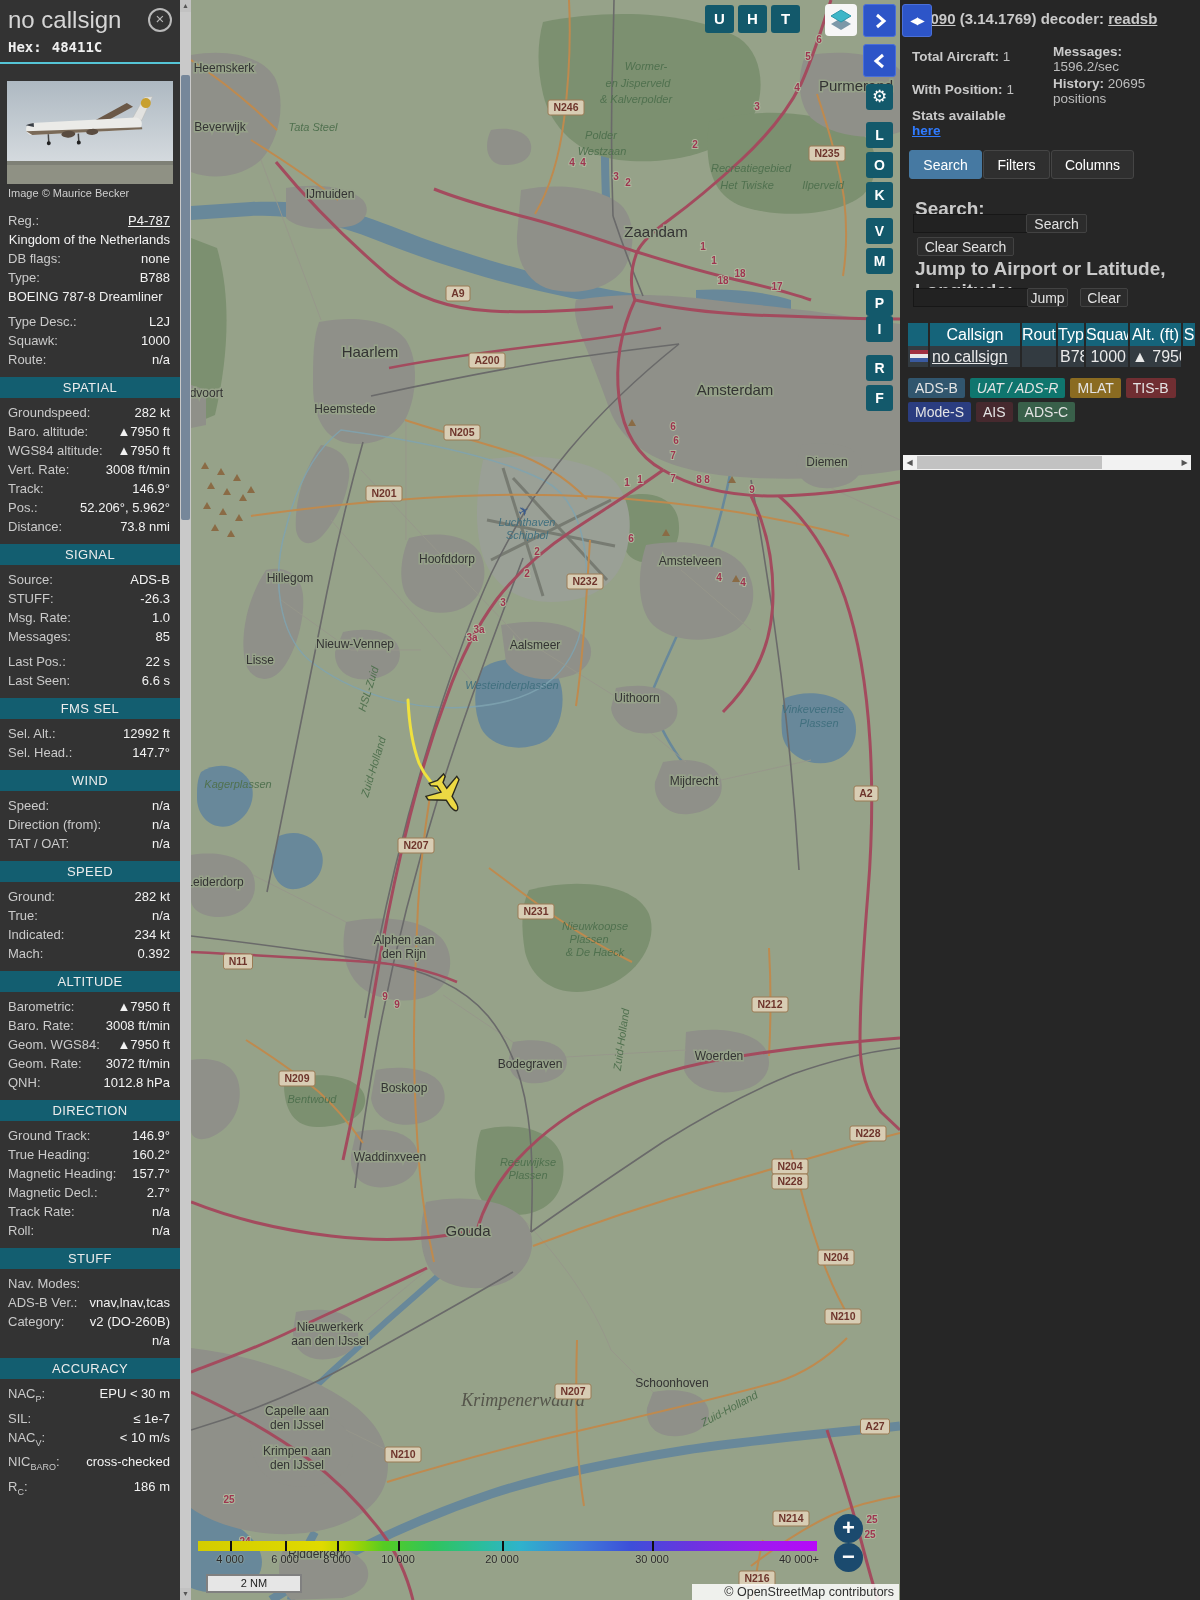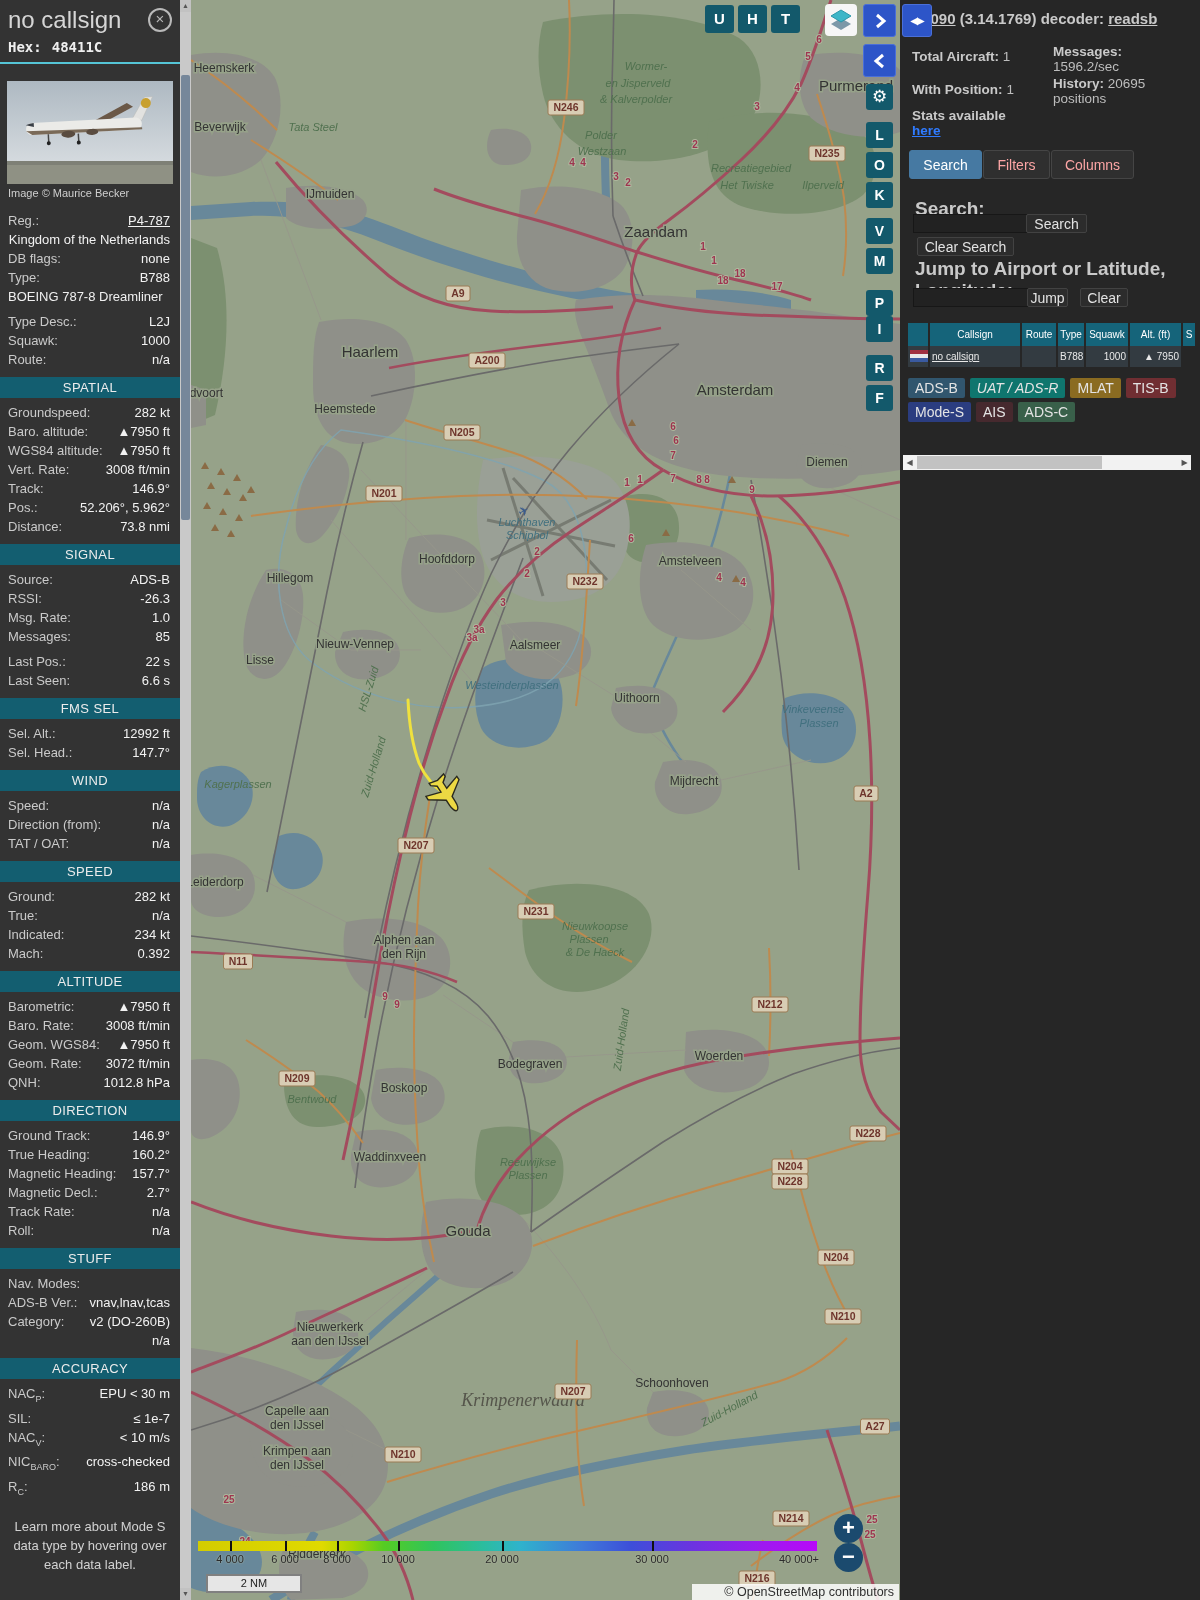--- a/index.html
+++ b/index.html
@@ -65,30 +65,30 @@
           color:#2f2f2f;font-size:12.5px;text-align:right;padding-right:5px;line-height:16px;}
   
   #rpanel{position:absolute;left:900px;top:0;width:300px;height:1600px;background:#262626;color:#c9c9c9;}
   #rp-head{position:absolute;left:3px;top:10px;font-size:15px;font-weight:bold;color:#c9c9c9;white-space:nowrap;}
   #rp-head .lnk{text-decoration:underline;cursor:pointer;}
   #rp-toggle{position:absolute;left:2px;top:4px;width:28px;height:31px;background:#2d55c8;border:1px solid #4a6fd8;
              border-radius:3px;color:#fff;font-size:10px;text-align:center;line-height:31px;cursor:pointer;letter-spacing:-1px;}
   .stat{position:absolute;font-size:13.5px;color:#bdbdbd;}
   .stat b{color:#c9c9c9;}
   #rp-here{color:#2f7bff;text-decoration:underline;cursor:pointer;font-weight:bold;}
-  .tab{position:absolute;top:150px;height:29px;font-size:14px;color:#fca5a5;background:#2f2f2f;
+  .tab{position:absolute;top:150px;height:29px;font-size:14px;color:#ffffff;background:#2f2f2f;
        border:1px solid #454545;border-radius:3px;text-align:center;line-height:29px;cursor:pointer;box-sizing:border-box;}
   .tab.active{background:#4679a2;color:#fff;border-color:#4679a2;}
   .rp-lab{position:absolute;font-size:19px;font-weight:bold;color:#c9c9c9;}
   .rp-input{position:absolute;width:108px;height:17px;background:#222;border:1px solid #171717;color:#ddd;
             font-size:12px;padding:0 3px;}
   .rp-btn{position:absolute;background:#2c2c2c;border:1px solid #424242;color:#e2e2e2;font-size:14px;
           border-radius:2px;cursor:pointer;padding:0;}
   #rp-table{position:absolute;left:8px;top:323px;}
-  .th,.td{display:inline-block;vertical-align:top;margin-right:2px;font-size:10px;overflow:hidden;white-space:nowrap;box-sizing:border-box;}
+  .th,.td{display:inline-block;vertical-align:top;margin-right:2px;font-size:16px;overflow:hidden;white-space:nowrap;box-sizing:border-box;}
   .th{background:#15647a;color:#fff;height:23px;line-height:23px;text-align:center;}
   .td{background:#333b41;color:#e9e9e9;height:21px;line-height:21px;padding:0 2px;}
   .td.rt{text-align:right;} .td.lt{text-align:left;}
   #row-callsign{text-decoration:underline;cursor:pointer;}
   .flagbox{display:inline-block;width:18px;height:12px;margin-top:4px;}
   .flagbox div{height:4px;}
   .typerow{position:absolute;left:8px;}
   .tbadge{display:inline-block;margin-right:5px;margin-bottom:5px;padding:2px 7px;font-size:14px;color:#e4e4e4;
           border-radius:2px;cursor:pointer;}
   #hscroll{position:absolute;left:3px;top:455px;width:288px;height:15px;background:#f2f2f2;}
@@ -193,21 +193,21 @@
       <div class="row">
         <span class="lab">Distance:</span>
         <span class="val">73.8 nmi</span>
       </div>
       <div class="sec-h">SIGNAL</div>
       <div class="row">
         <span class="lab">Source:</span>
         <span class="val">ADS-B</span>
       </div>
       <div class="row">
-        <span class="lab">RSSI:</span>
+        <span class="lab">STUFF:</span>
         <span class="val">-26.3</span>
       </div>
       <div class="row">
         <span class="lab">Msg. Rate:</span>
         <span class="val">1.0</span>
       </div>
       <div class="row">
         <span class="lab">Messages:</span>
         <span class="val">85</span>
       </div>
@@ -336,21 +336,20 @@
       </div>
       <div class="row">
         <span class="lab">NIC<sub>BARO</sub>:</span>
         <span class="val">cross-checked</span>
       </div>
       <div class="row">
         <span class="lab">R<sub>C</sub>:</span>
         <span class="val">186 m</span>
       </div>
     </div>
-  <div id="sb-footer">Learn more about Mode S data type by hovering over each data label.</div>
 </aside>
 <div id="sb-scroll">
   <div class="sb-arrow" style="top:0">▲</div>
   <div id="sb-thumb"></div>
   <div class="sb-arrow" style="top:1588px">▼</div>
 </div>
 
 <div id="map">
 <svg id="mapsvg" width="709" height="1600" viewBox="0 0 709 1600">
 

